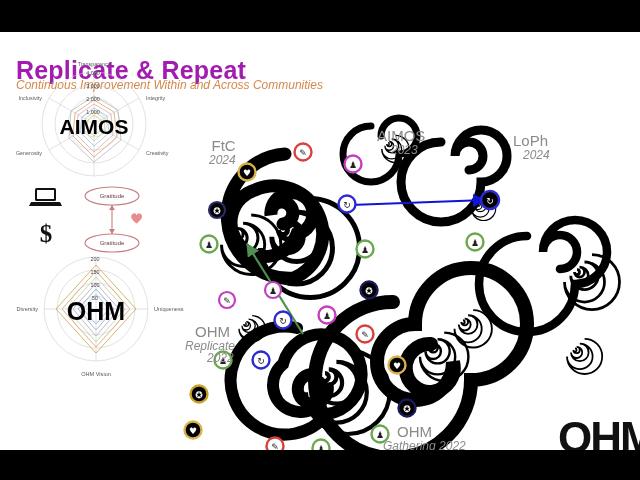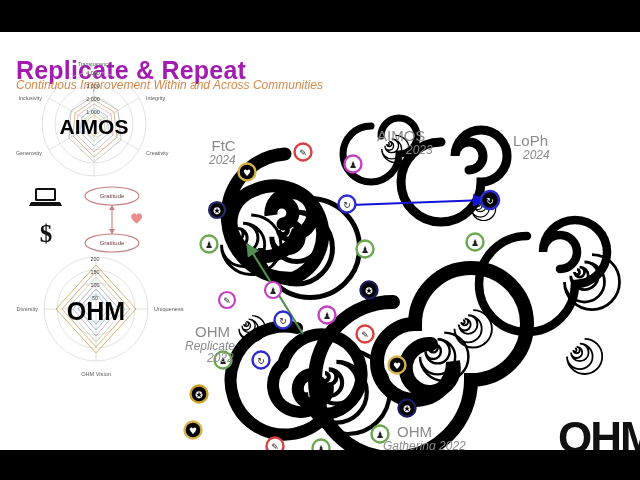--- a/index.html
+++ b/index.html
@@ -302,21 +302,21 @@
       </g>
     </svg>
 
     
     <div class="slabel" style="left:34px;top:26px;text-align:right;">
       <div class="nm">FtC</div>
       <div class="yr">2024</div>
     </div>
     <div class="slabel" style="left:202px;top:16px;">
       <div class="nm">AIMOS</div>
-      <div class="yr" style="margin-left:29px;">2023</div>
+      <div class="yr" style="margin-left:14px;">2023</div>
     </div>
     <div class="slabel" style="left:338px;top:21px;">
       <div class="nm">LoPh</div>
       <div class="yr" style="margin-left:10px;">2024</div>
     </div>
     <div class="slabel" style="left:10px;top:212px;">
       <div class="nm" style="margin-left:10px;">OHM</div>
       <div class="yr">Replicate</div>
       <div class="yr" style="margin-left:22px;">2022</div>
     </div>

